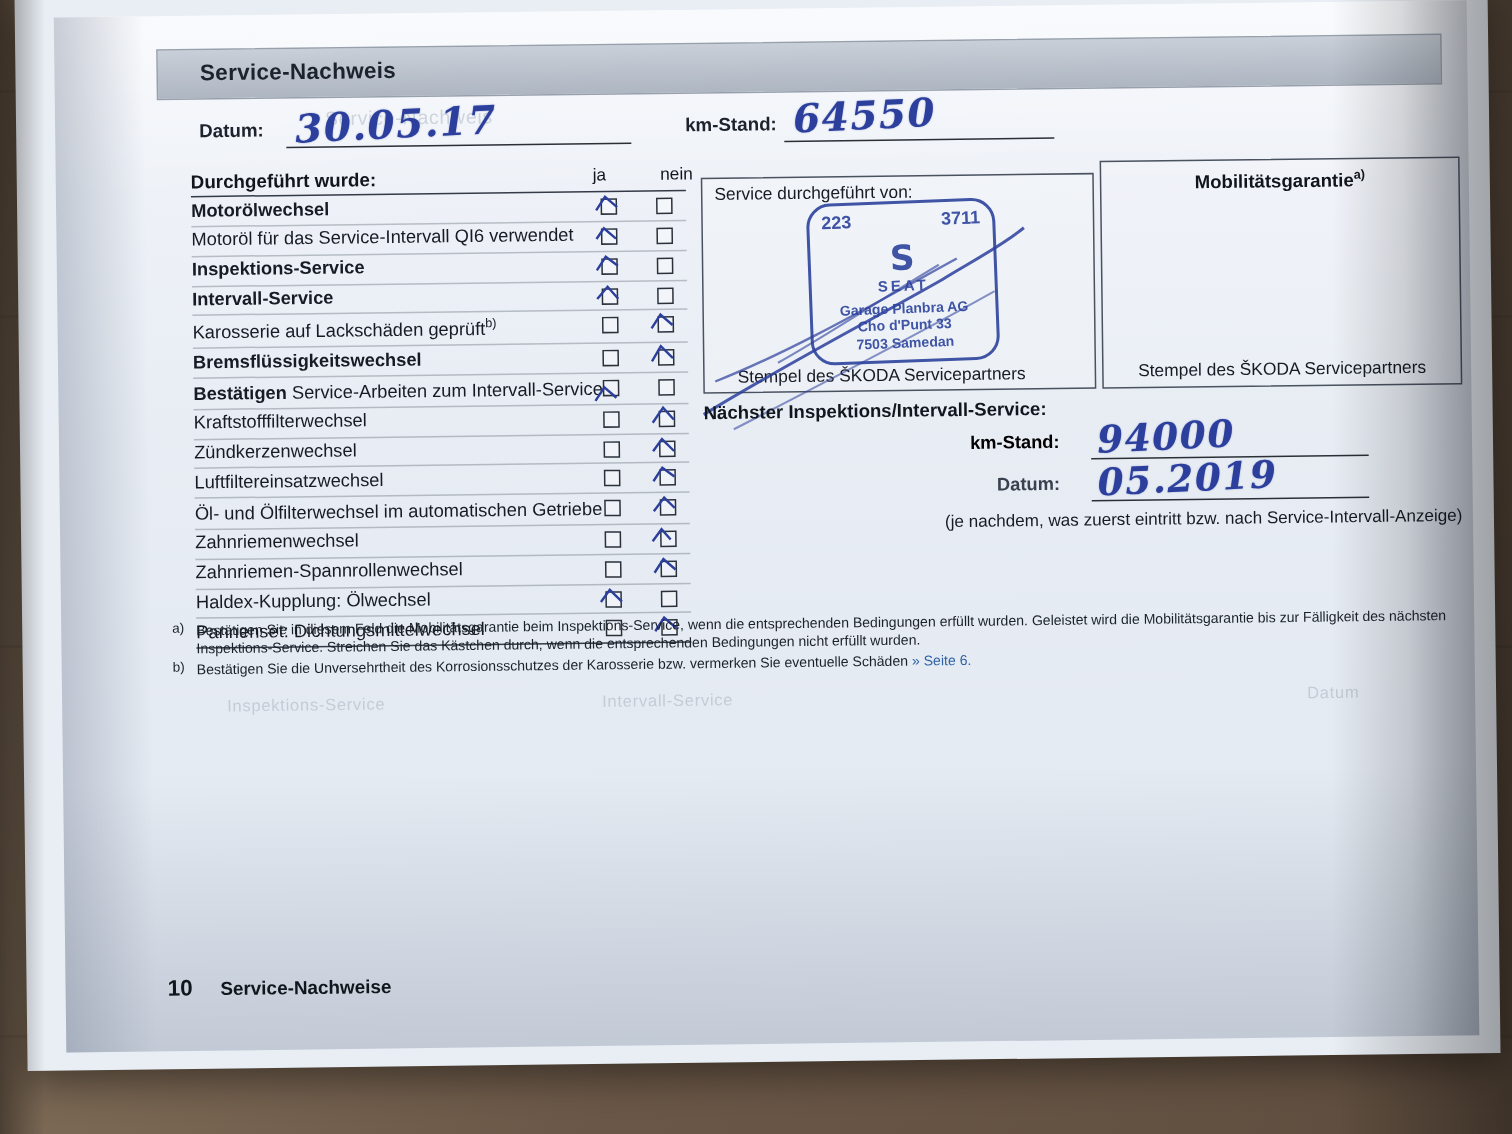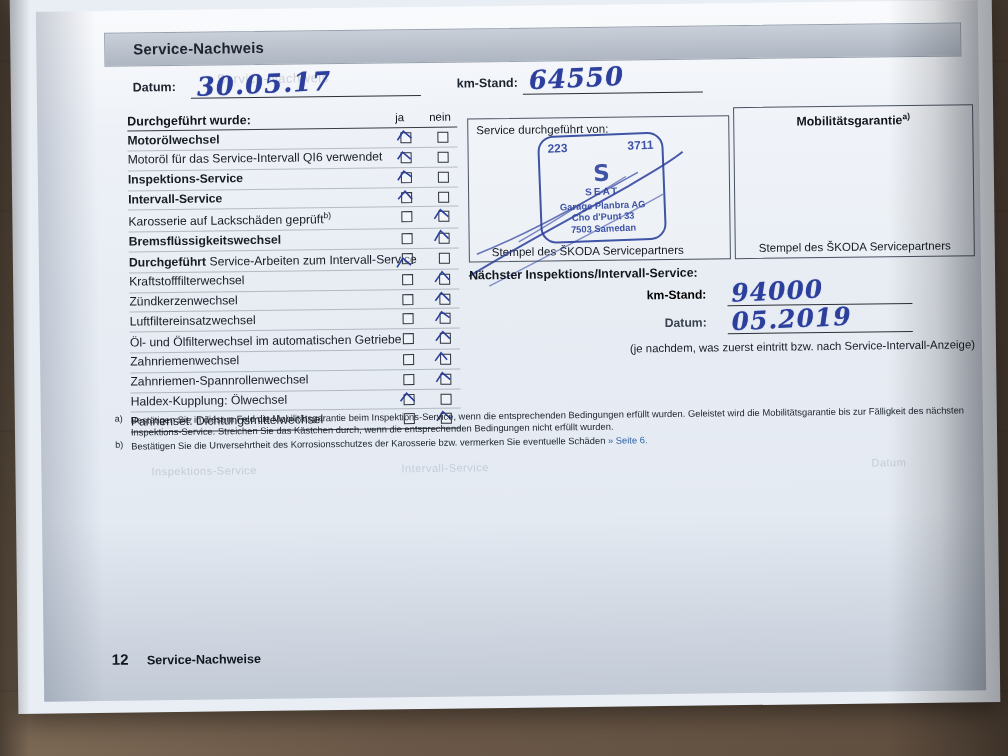--- a/index.html
+++ b/index.html
@@ -154,21 +154,21 @@
     position: absolute;
     width: 9px;
     height: 9px;
     border: 1px solid #2a313b;
     background: rgba(255,255,255,0.35);
     top: 4px;
   }
   .cb.ja { left: 273px; }
   .cb.nein { left: 310px; }
   .hdr-ja { position: absolute; left: 268px; top: 0; font-size: 11.5px; font-weight: normal; }
-  .hdr-nein { position: absolute; left: 302px; top: 0; font-size: 11.5px; font-weight: normal; }
+  .hdr-nein { position: absolute; left: 313px; top: 0; font-size: 11.5px; font-weight: normal; }
 
   
   .tick {
     position: absolute;
     width: 16px;
     height: 14px;
     pointer-events: none;
   }
   .tick svg { display:block; }
 
@@ -386,21 +386,21 @@
           <span class="cb ja"></span>
           <span class="cb nein"></span>
           <span class="tick" style="left:304px; top:0px;">
             <svg width="18" height="16">
                 <path d="M2 12 L8 2 L16 10" stroke="#2c3f9c" stroke-width="1.6" fill="none"></path>
               </svg>
           </span>
         </div>
 
         <div class="row" style="line-height:1.18;">
-          <b>Durchgeführt</b>
+          <b>Bestätigen</b>
           <span> Service-Arbeiten zum Intervall-Service</span>
           <span class="cb ja"></span>
           <span class="cb nein"></span>
           <span class="tick" style="left:266px; top:6px;">
             <svg width="18" height="16">
                 <path d="M2 12 L8 3 L16 10" stroke="#2c3f9c" stroke-width="1.6" fill="none"></path>
               </svg>
           </span>
         </div>
 
@@ -543,21 +543,21 @@
           <span>Bestätigen Sie in diesem Feld die Mobilitätsgarantie beim Inspektions-Service, wenn die entsprechenden Bedingungen erfüllt wurden. Geleistet wird die Mobilitätsgarantie bis zur Fälligkeit des nächsten Inspektions-Service. Streichen Sie das Kästchen durch, wenn die entsprechenden Bedingungen nicht erfüllt wurden.</span>
         </div>
         <div class="fn">
           <span class="mark">b)</span>
           <span>Bestätigen Sie die Unversehrtheit des Korrosionsschutzes der Karosserie bzw. vermerken Sie eventuelle Schäden</span>
           <span class="ref">» Seite 6.</span>
         </div>
       </div>
 
       <div id="page-foot">
-        <span id="page-num">12</span>
+        <span id="page-num">10</span>
         <span id="page-foot-title">Service-Nachweise</span>
       </div>
 
     </div>
   </div>
 
   <div id="left-shadow"></div>
   <div id="corner-shadow"></div>
 </div>
 

